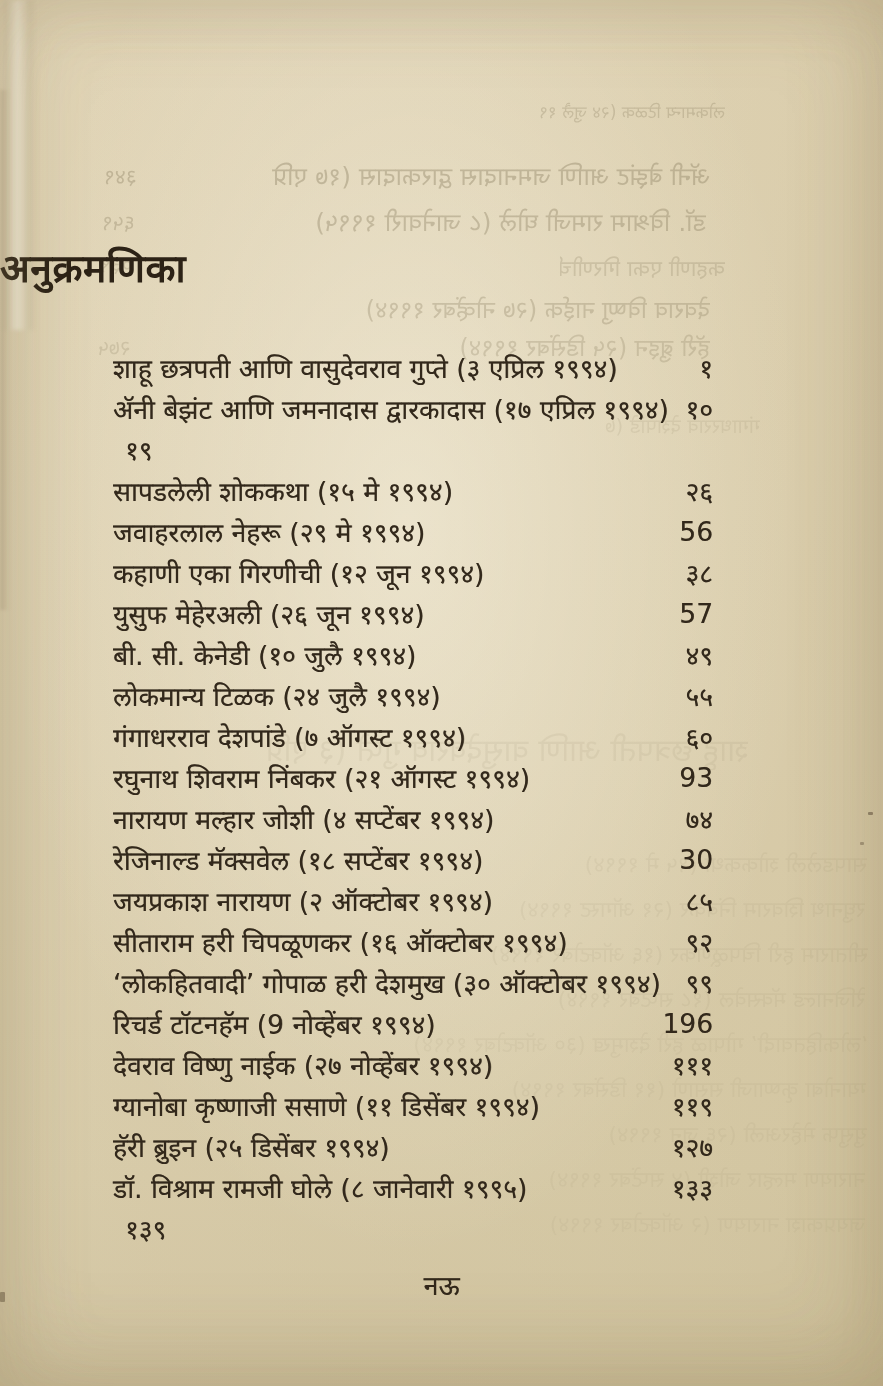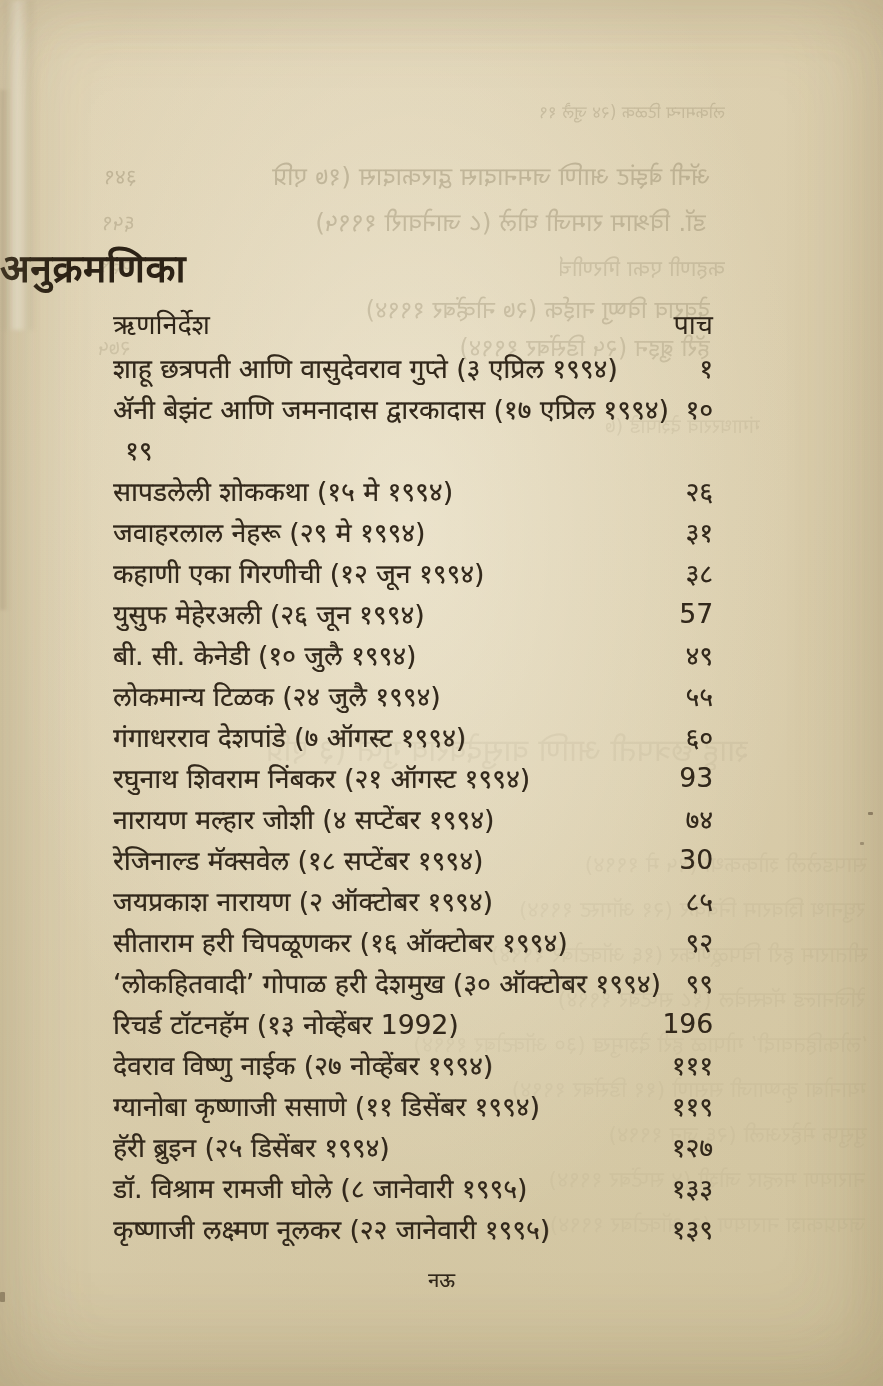--- a/index.html
+++ b/index.html
@@ -53,21 +53,21 @@
   }
   .row{
     height:41px;display:flex;justify-content:space-between;align-items:center;
     font-size:26.5px;color:#32281b;
     text-shadow:.3px 0 0 rgba(50,40,27,.55);
     white-space:nowrap;
   }
   .row .pg{margin-left:12px;}
   .footer{
     position:absolute;top:1266px;left:0;width:883px;text-align:center;
-    font-size:20px;color:#32281b;text-shadow:.3px 0 0 rgba(50,40,27,.5);
+    font-size:27px;color:#32281b;text-shadow:.3px 0 0 rgba(50,40,27,.5);
   }
   
   .g{
     position:absolute;transform:scaleX(-1);filter:blur(.7px);
     color:#8d8163;pointer-events:none;white-space:nowrap;overflow:hidden;
   }
 </style>
 </head>
 <body>
 
@@ -96,24 +96,20 @@
   <div class="g" style="top:938px;left:378px;width:490px;font-size:22px;opacity:.09">सीताराम हरी चिपळूणकर (१६ ऑक्टोबर १९९४)</div>
   <div class="g" style="top:983px;left:365px;width:500px;font-size:22px;opacity:.09">रेजिनाल्ड मॅक्सवेल (१८ सप्टेंबर १९९४)</div>
   <div class="g" style="top:1028px;left:380px;width:488px;font-size:22px;opacity:.08">‘लोकहितवादी’ गोपाळ हरी देशमुख (३० ऑक्टोबर १९९४)</div>
   <div class="g" style="top:1073px;left:368px;width:498px;font-size:22px;opacity:.08">ग्यानोबा कृष्णाजी ससाणे (११ डिसेंबर १९९४)</div>
   <div class="g" style="top:1118px;left:382px;width:485px;font-size:22px;opacity:.08">युसुफ मेहेरअली (२६ जून १९९४)</div>
   <div class="g" style="top:1163px;left:370px;width:495px;font-size:22px;opacity:.08">नारायण मल्हार जोशी (४ सप्टेंबर १९९४)</div>
   <div class="g" style="top:1208px;left:385px;width:480px;font-size:22px;opacity:.07">जयप्रकाश नारायण (२ ऑक्टोबर १९९४)</div>
 
   <div class="title">अनुक्रमणिका</div>
 
-  <div class="headrow">
-    <span>ऋणनिर्देश</span>
-    <span>पाच</span>
-  </div>
 
   <div class="toc">
   <div class="row">
     <span class="tt">शाहू छत्रपती आणि वासुदेवराव गुप्ते (३ एप्रिल १९९४)</span>
     <span class="pg">१</span>
   </div>
 
   <div class="row">
     <span class="tt">ॲनी बेझंट आणि जमनादास द्वारकादास (१७ एप्रिल १९९४)</span>
     <span class="pg">१०</span>
@@ -123,21 +119,21 @@
     <span class="pg">१९</span>
   </div>
 
   <div class="row">
     <span class="tt">सापडलेली शोककथा (१५ मे १९९४)</span>
     <span class="pg">२६</span>
   </div>
 
   <div class="row">
     <span class="tt">जवाहरलाल नेहरू (२९ मे १९९४)</span>
-    <span class="pg">३१</span>
+    <span class="pg">56</span>
   </div>
 
   <div class="row">
     <span class="tt">कहाणी एका गिरणीची (१२ जून १९९४)</span>
     <span class="pg">३८</span>
   </div>
 
   <div class="row">
     <span class="tt">युसुफ मेहेरअली (२६ जून १९९४)</span>
     <span class="pg">57</span>
@@ -182,21 +178,21 @@
     <span class="tt">सीताराम हरी चिपळूणकर (१६ ऑक्टोबर १९९४)</span>
     <span class="pg">९२</span>
   </div>
 
   <div class="row">
     <span class="tt">‘लोकहितवादी’ गोपाळ हरी देशमुख (३० ऑक्टोबर १९९४)</span>
     <span class="pg">९९</span>
   </div>
 
   <div class="row">
-    <span class="tt">रिचर्ड टॉटनहॅम (१३ नोव्हेंबर 1992)</span>
+    <span class="tt">रिचर्ड टॉटनहॅम (9 नोव्हेंबर १९९४)</span>
     <span class="pg">196</span>
   </div>
 
   <div class="row">
     <span class="tt">देवराव विष्णु नाईक (२७ नोव्हेंबर १९९४)</span>
     <span class="pg">१११</span>
   </div>
 
   <div class="row">
     <span class="tt">ग्यानोबा कृष्णाजी ससाणे (११ डिसेंबर १९९४)</span>
@@ -207,19 +203,18 @@
     <span class="tt">हॅरी ब्रुइन (२५ डिसेंबर १९९४)</span>
     <span class="pg">१२७</span>
   </div>
 
   <div class="row">
     <span class="tt">डॉ. विश्राम रामजी घोले (८ जानेवारी १९९५)</span>
     <span class="pg">१३३</span>
   </div>
 
   <div class="row">
-    <span class="tt">कृष्णाजी लक्ष्मण नूलकर (२२ जानेवारी १९९५)</span>
     <span class="pg">१३९</span>
   </div>
 </div>
 
   <div class="footer">नऊ</div>
 </div>
 
 </body></html>

